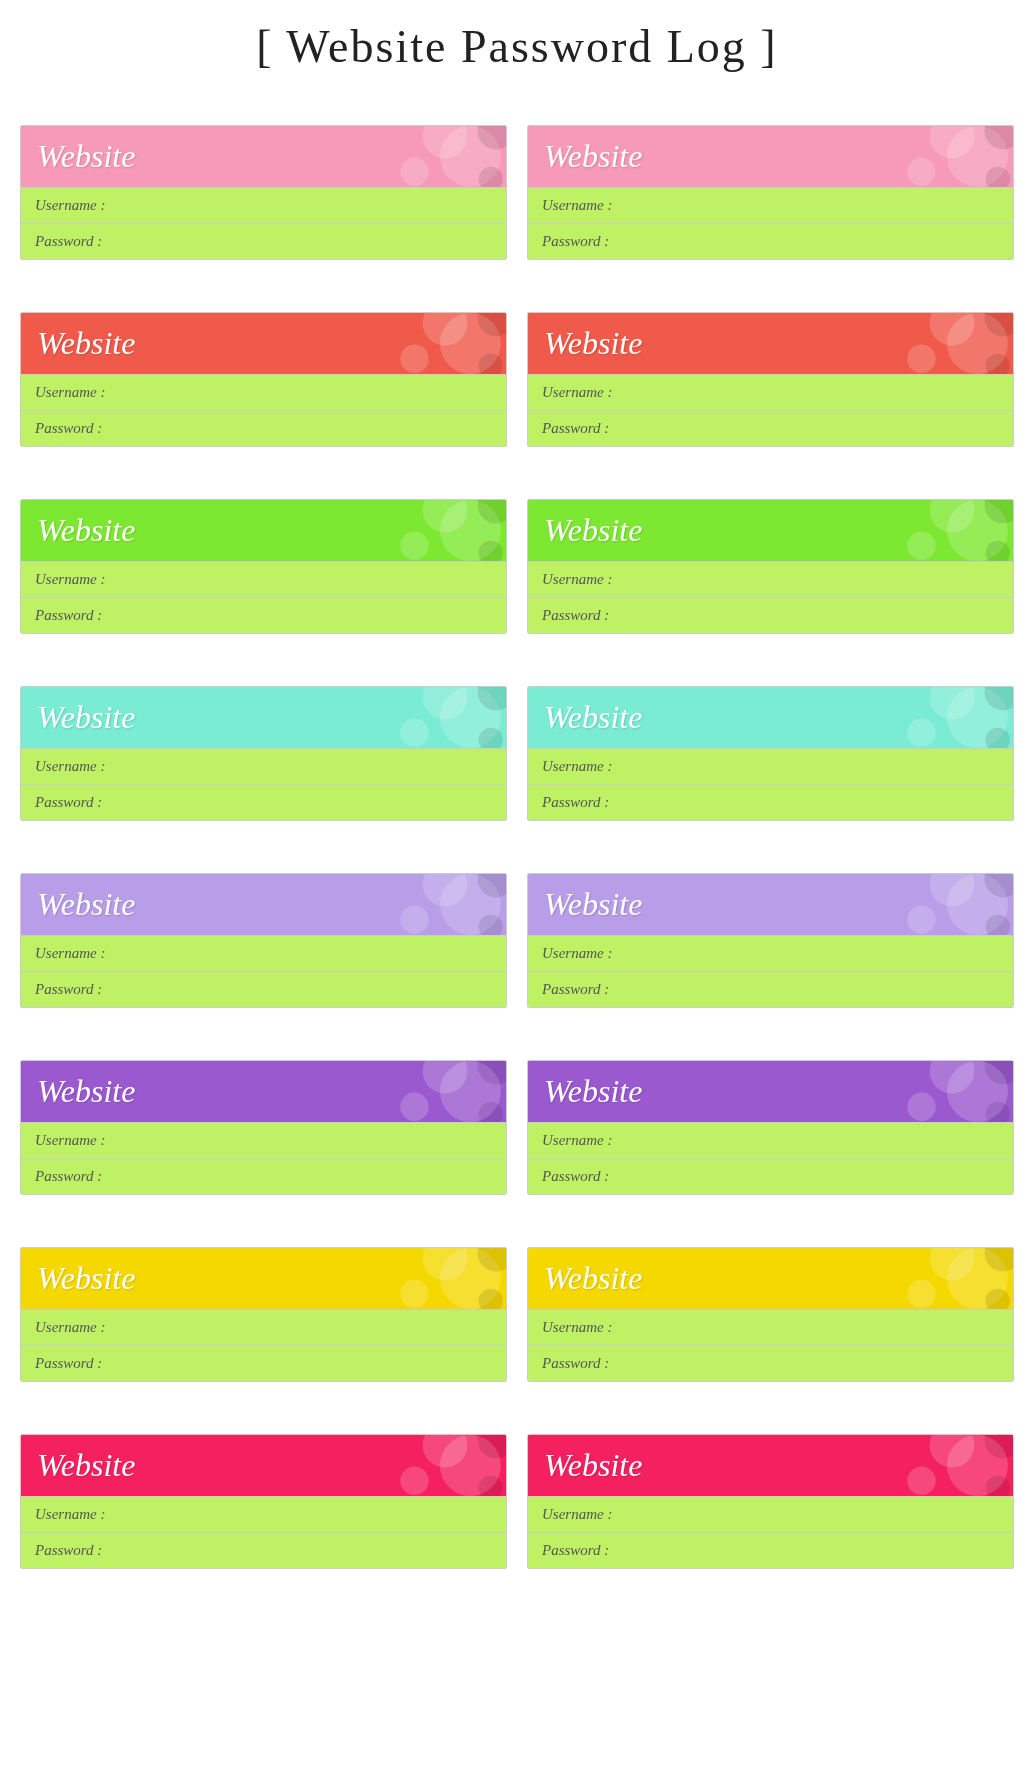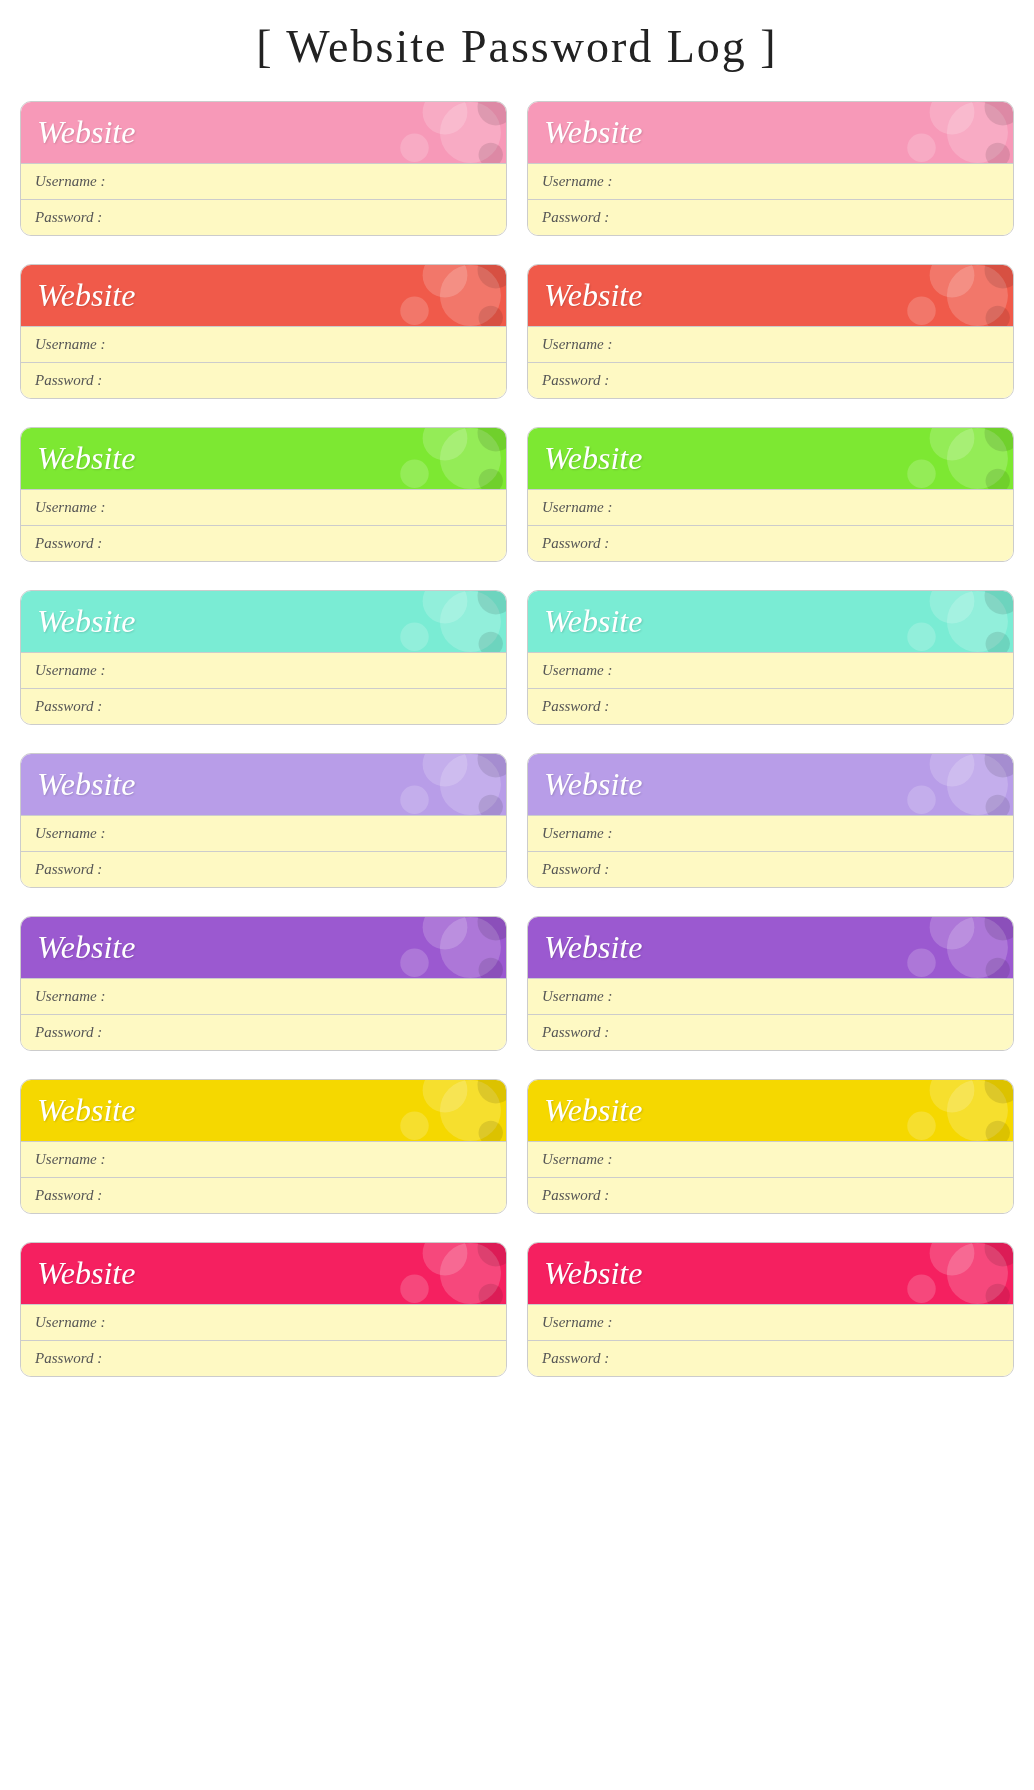--- a/index.html
+++ b/index.html
@@ -23,22 +23,23 @@
     }
 
     .grid {
       display: grid;
       grid-template-columns: 1fr 1fr;
       gap: 28px 20px;
     }
 
     .card {
       border: 1.5px solid #ccc;
-      border-radius: 11px;
+      border-radius: 2px;
       overflow: hidden;
+      margin-top: 24px;
     }
 
     .card-header {
       position: relative;
       padding: 12px 16px 12px 16px;
       overflow: hidden;
       min-height: 58px;
       display: flex;
       align-items: center;
     }
@@ -56,21 +57,21 @@
       font-family: 'Brush Script MT', cursive, Georgia, serif;
       font-size: 32px;
       color: #fff;
       font-style: italic;
       position: relative;
       z-index: 2;
       text-shadow: 1px 1px 2px rgba(0,0,0,0.15);
     }
 
     .card-body {
-      background: #fef9c3;
+      background: #bef264;
     }
 
     .field-row {
       padding: 9px 14px;
       border-top: 1px solid #ccc;
       font-family: Georgia, serif;
       font-size: 15px;
       font-style: italic;
       color: #555;
     }

